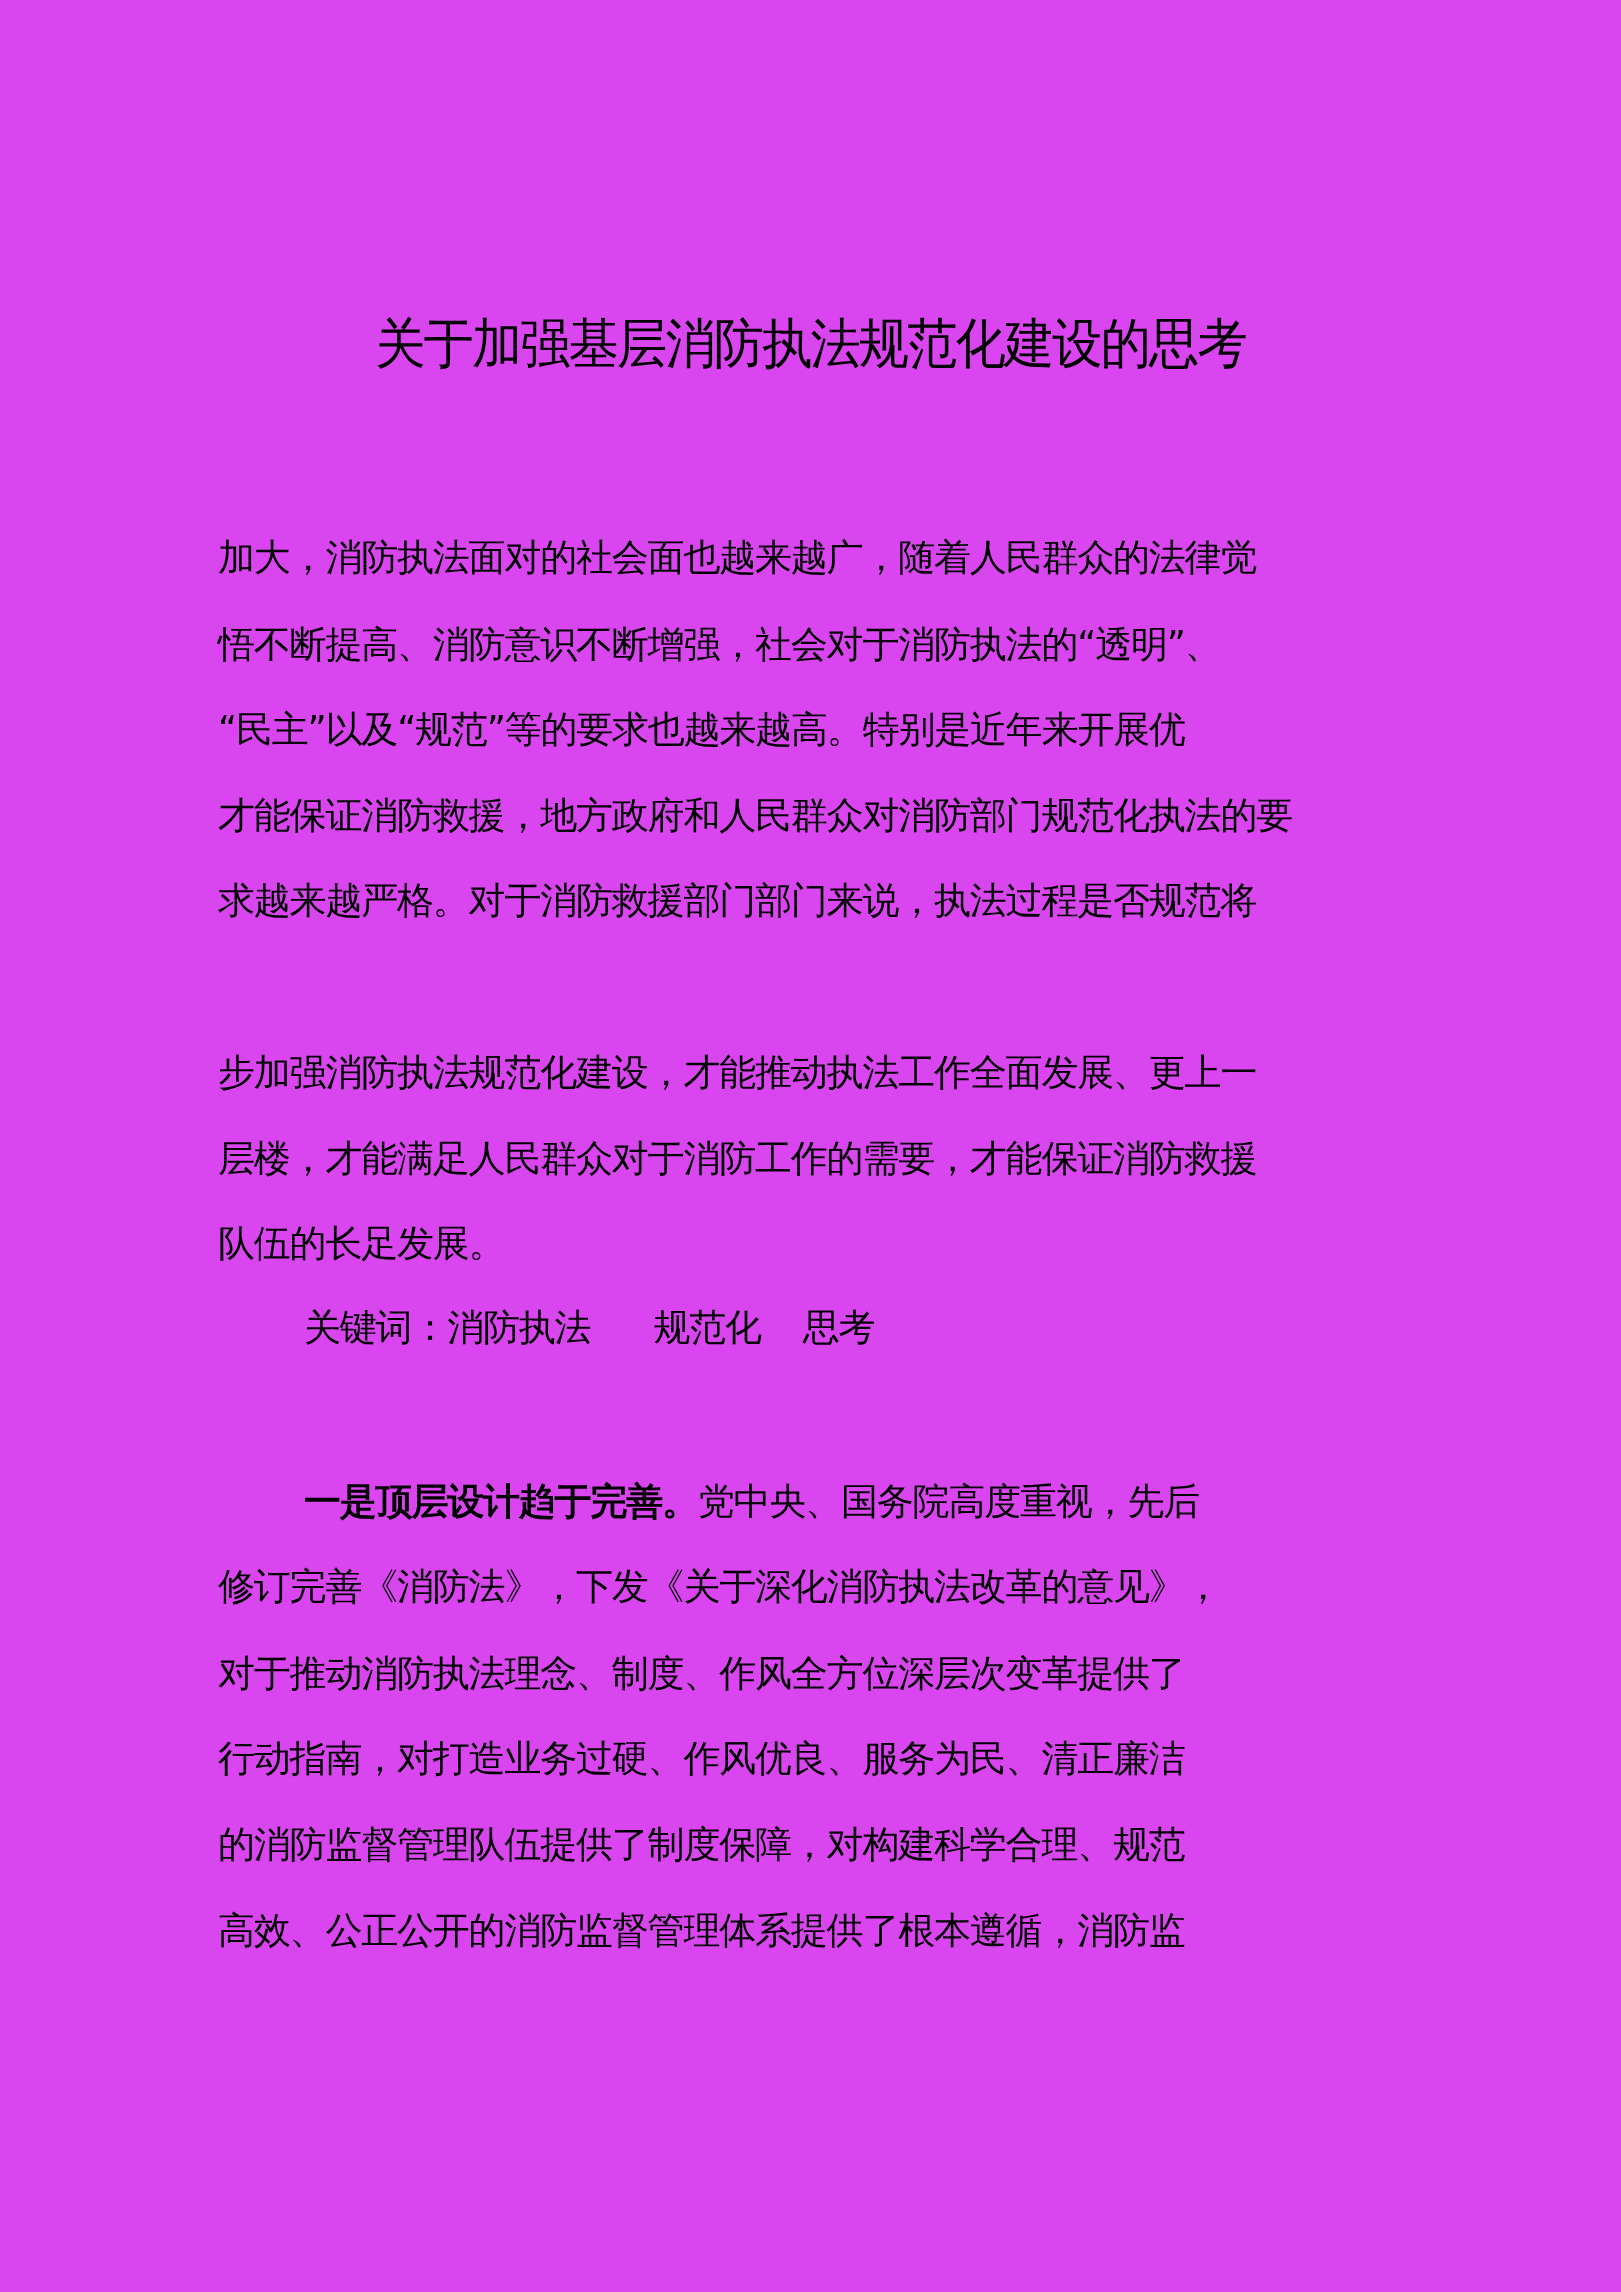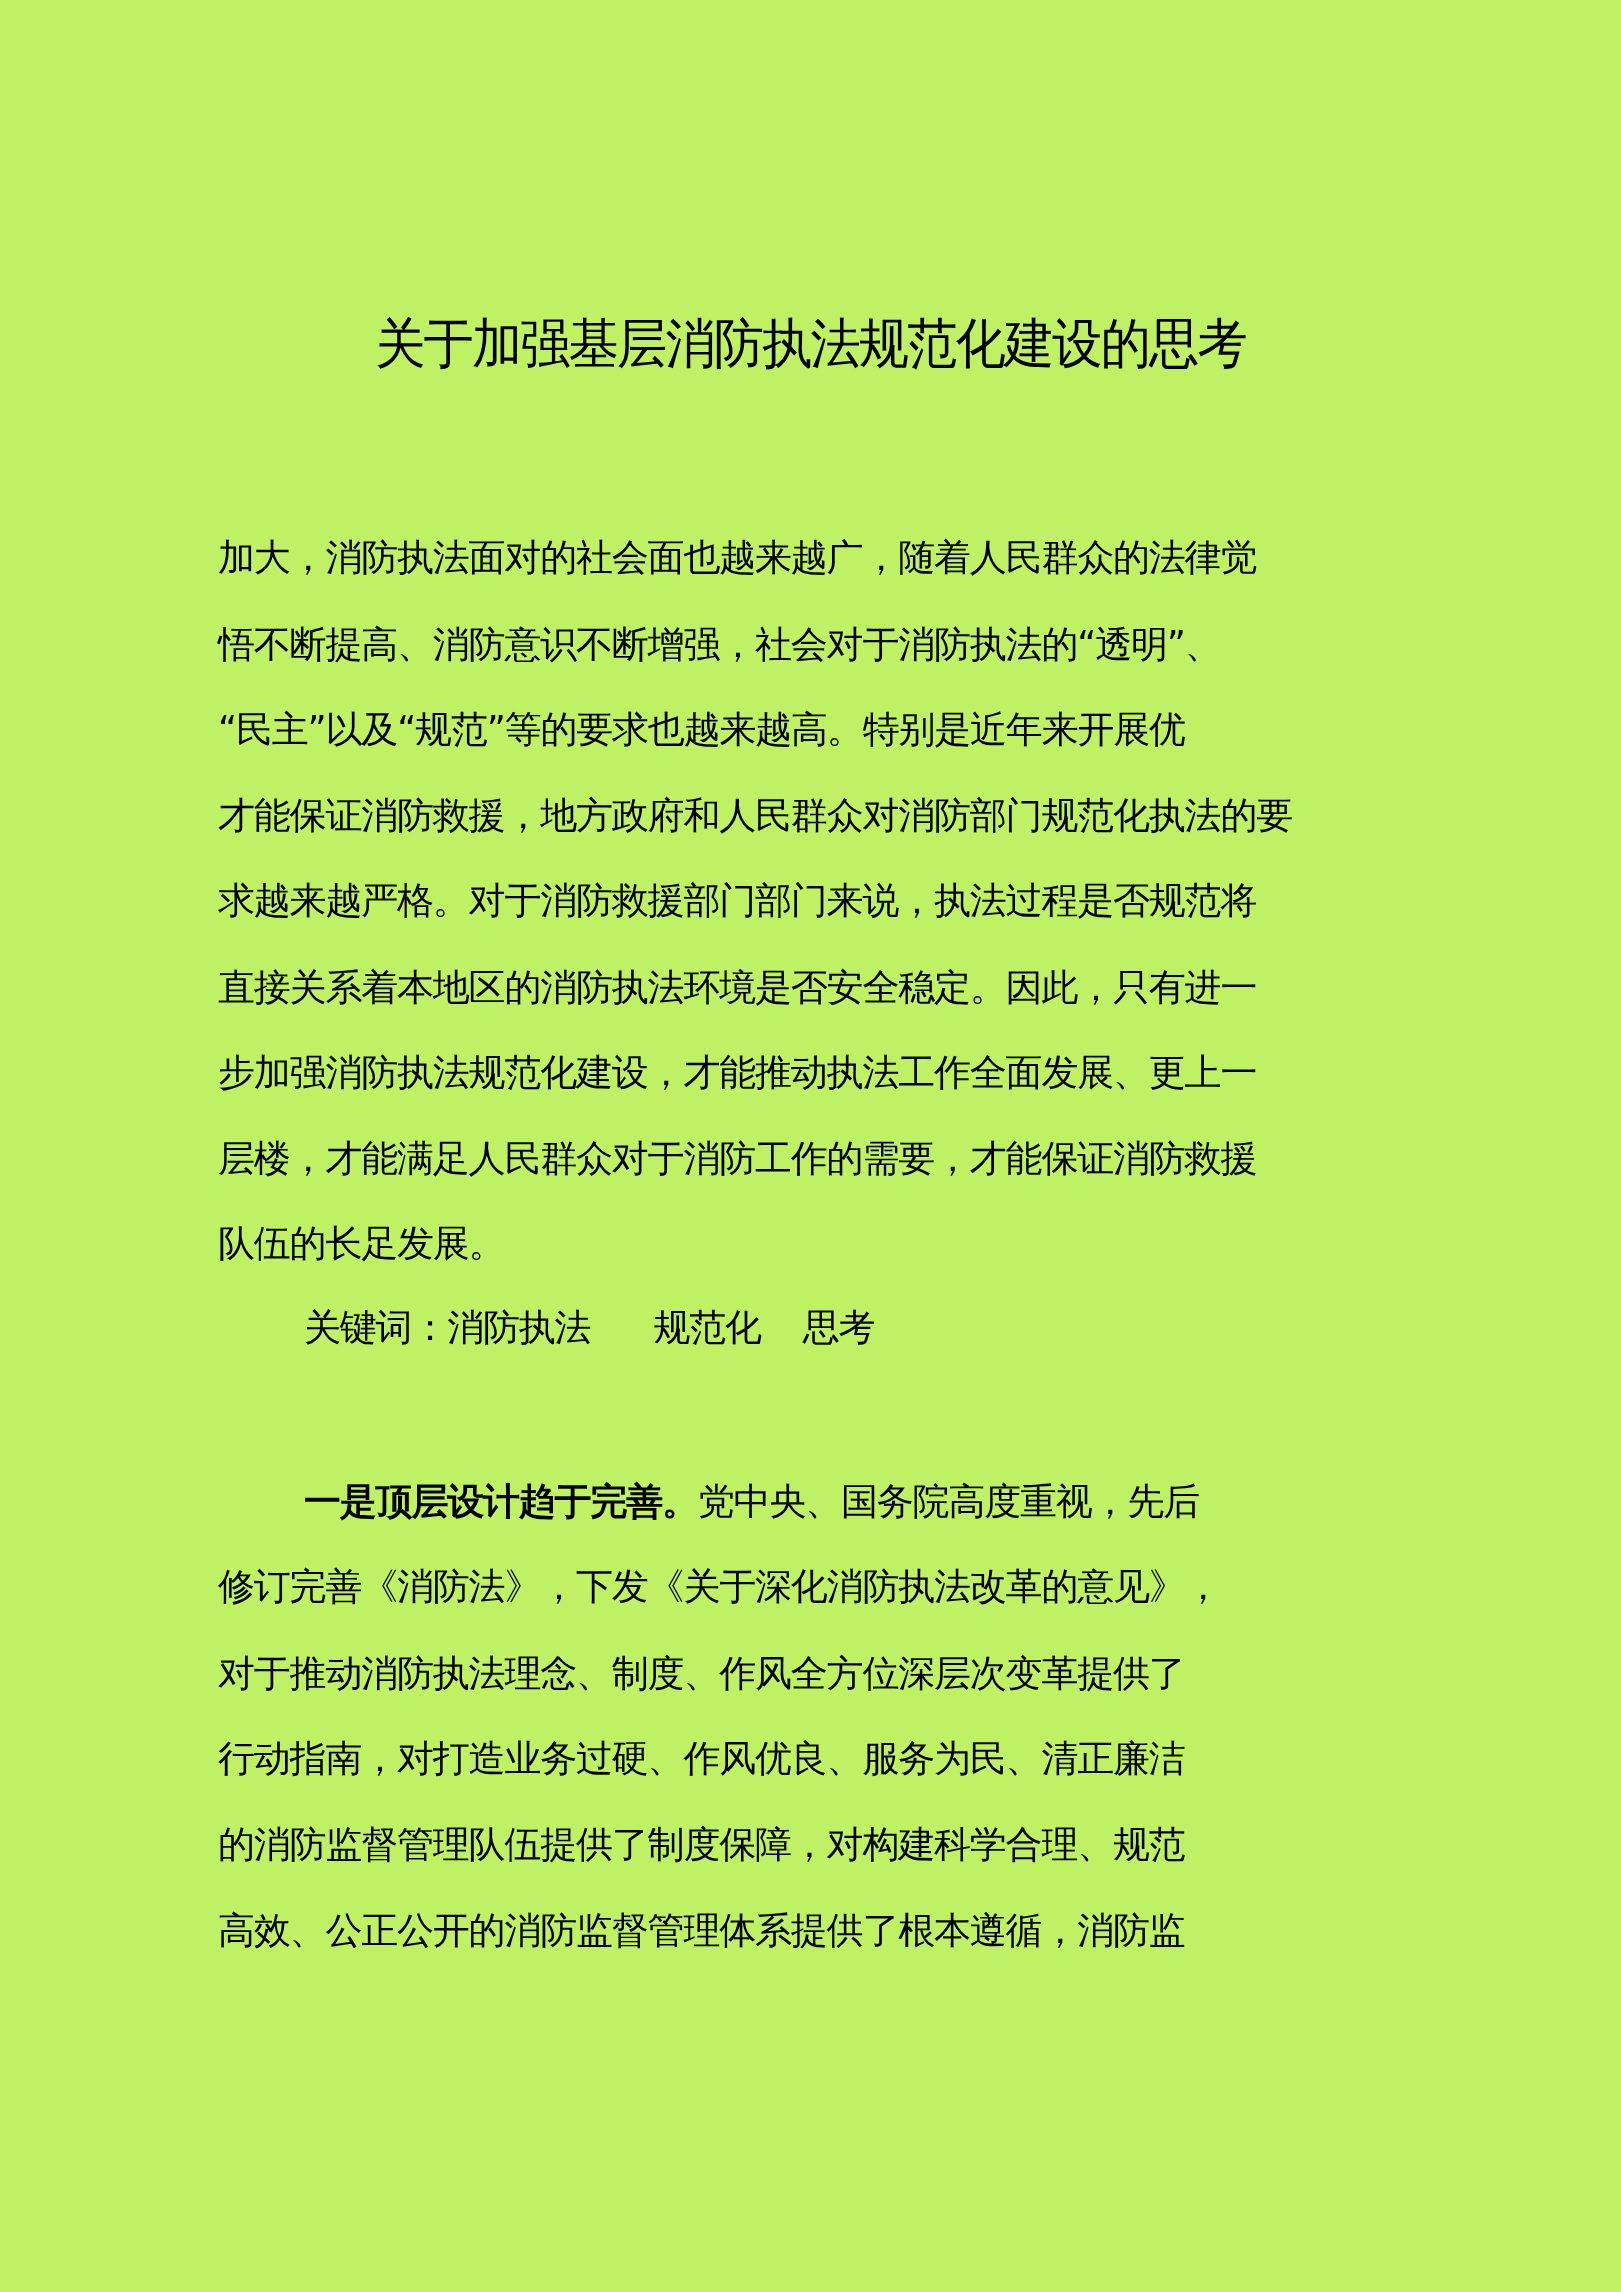--- a/index.html
+++ b/index.html
@@ -14,21 +14,21 @@
       overflow: hidden;
       font-family: "DejaVu Sans", "Liberation Sans", sans-serif;
       color: #000000;
     }
     .page {
       position: absolute;
       left: 0;
       top: 0;
       width: 1621px;
       height: 2293px;
-      background: #bef264;
+      background: #d946ef;
     }
     .title {
       position: absolute;
       left: 0;
       width: 1621px;
       top: 312px;
       text-align: center;
       font-size: 54px;
       line-height: 63px;
       letter-spacing: -2px;
@@ -55,21 +55,20 @@
 
 <div class="page">
 
   <h1 class="title">关于加强基层消防执法规范化建设的思考</h1>
 
   <div class="line" style="top:528px;">加大，消防执法面对的社会面也越来越广，随着人民群众的法律觉</div>
   <div class="line" style="top:615px;">悟不断提高、消防意识不断增强，社会对于消防执法的“透明”、</div>
   <div class="line" style="top:700px;">“民主”以及“规范”等的要求也越来越高。特别是近年来开展优</div>
   <div class="line" style="top:786px;">才能保证消防救援，地方政府和人民群众对消防部门规范化执法的要</div>
   <div class="line" style="top:871px;">求越来越严格。对于消防救援部门部门来说，执法过程是否规范将</div>
-  <div class="line" style="top:958px;">直接关系着本地区的消防执法环境是否安全稳定。因此，只有进一</div>
   <div class="line" style="top:1043px;">步加强消防执法规范化建设，才能推动执法工作全面发展、更上一</div>
   <div class="line" style="top:1129px;">层楼，才能满足人民群众对于消防工作的需要，才能保证消防救援</div>
   <div class="line" style="top:1214px;">队伍的长足发展。</div>
 
   <div class="line indent" style="top:1301px;font-family:Liberation Mono, monospace;">
     <span>关键词：</span><span style="white-space:pre;">消防执法   规范化  思考</span>
   </div>
 
 
   <div class="line indent" style="top:1472px;">

